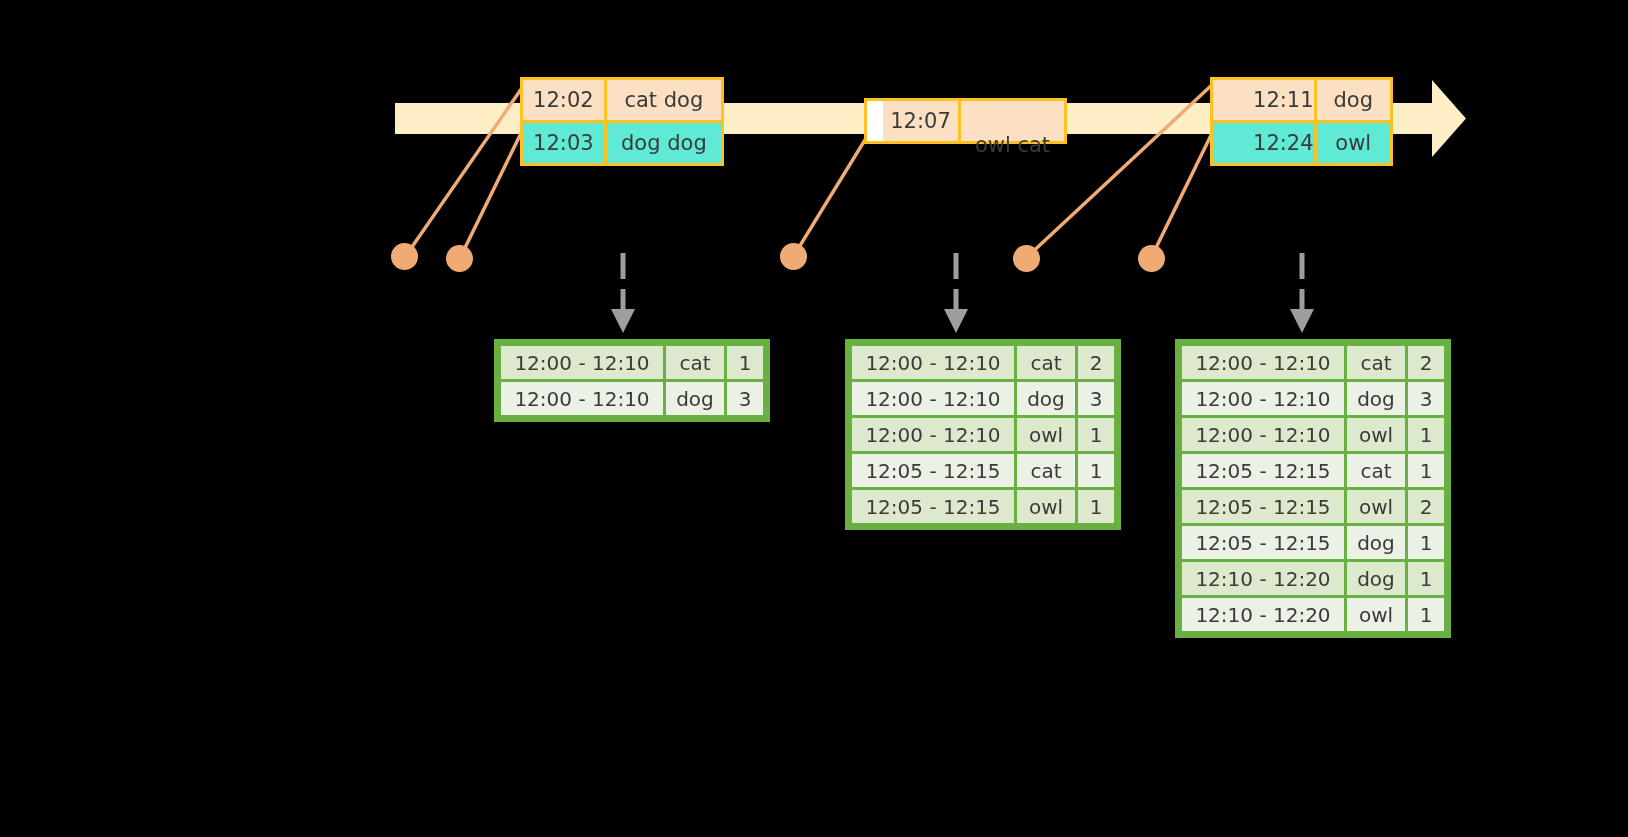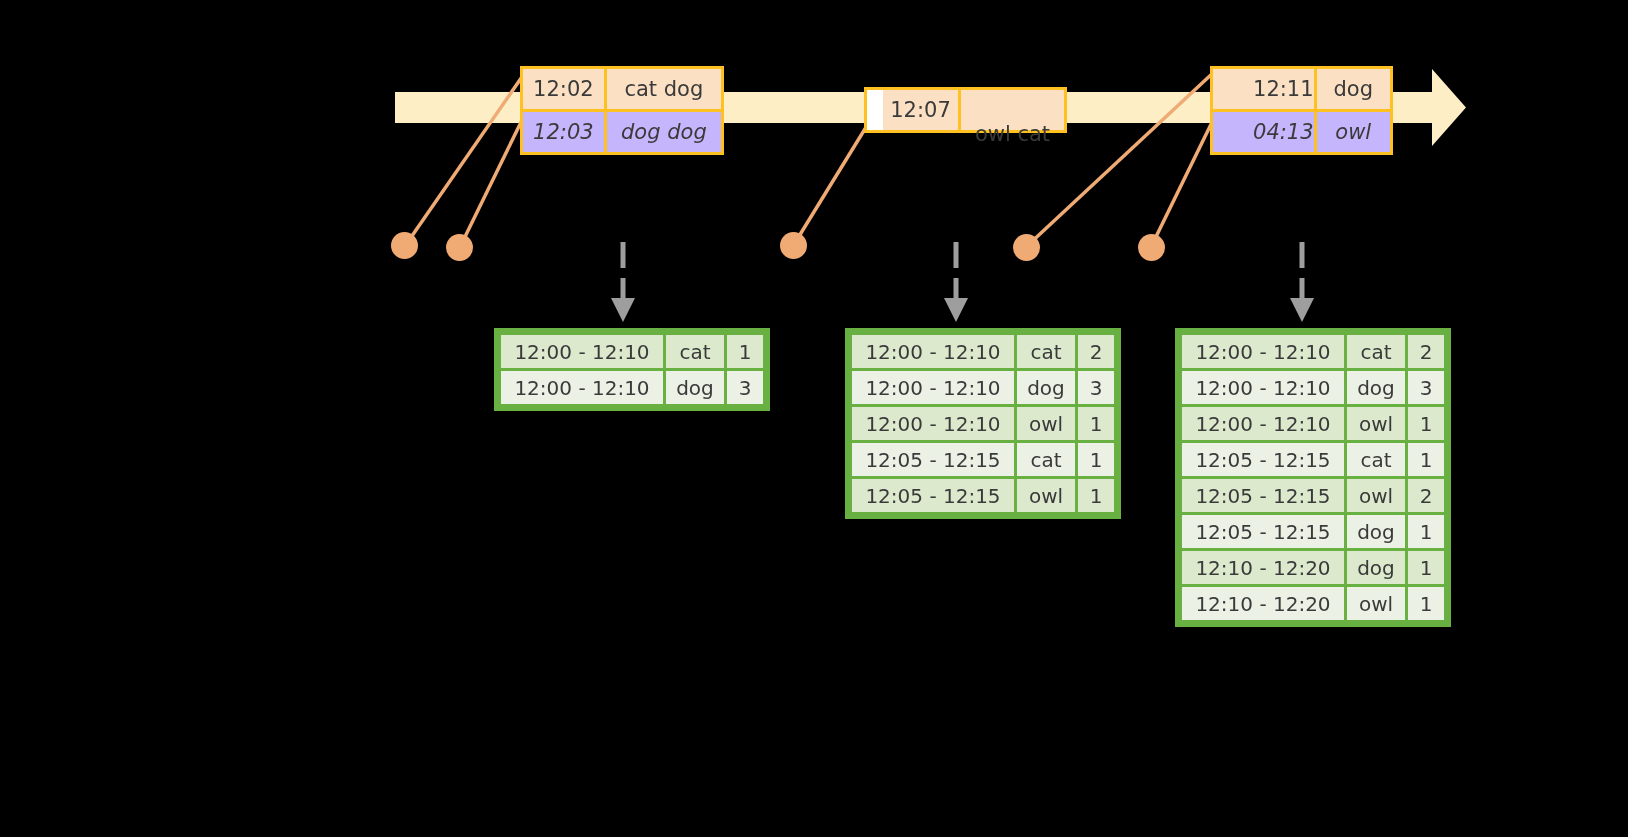--- a/index.html
+++ b/index.html
@@ -9,21 +9,21 @@
   }
   body {
     width: 1628px;
     height: 837px;
     position: relative;
     overflow: hidden;
     font-family: "DejaVu Sans", sans-serif;
   }
   #stage {
     position: absolute;
-    left: 0; top: 4px;
+    left: 0; top: 15px;
     width: 1628px;
     height: 746px;
     background: #000000;
     border-radius: 29px;
   }
 
   
   .timeline-bar {
     position: absolute;
     left: 395px;
@@ -51,21 +51,21 @@
   }
   .event-row {
     display: flex;
     flex-direction: row;
     height: 40px;
   }
   .event-row + .event-row {
     border-top: 3px solid #ffc022;
   }
   .event-row.shade-a { background: #fbe0c4; }
-  .event-row.shade-b { background: #c4b5fd; font-style: italic; }
+  .event-row.shade-b { background: #5eead4; }
   .event-time {
     border-right: 3px solid #ffc022;
     display: flex;
     align-items: center;
     justify-content: center;
     font-size: 21px;
     color: #3a3a3a;
     box-sizing: border-box;
   }
   .event-words {
@@ -188,21 +188,21 @@
       <div class="event-words">owl cat</div>
     </div>
   </div>
 
   <div class="event-box" id="event-box-3">
     <div class="event-row shade-a">
       <div class="event-time">12:11</div>
       <div class="event-words">dog</div>
     </div>
     <div class="event-row shade-b">
-      <div class="event-time">04:13</div>
+      <div class="event-time">12:24</div>
       <div class="event-words">owl</div>
     </div>
   </div>
 
   <svg class="down-arrow" style="left:607px; top:238px;" viewBox="0 0 32 80" xmlns="http://www.w3.org/2000/svg">
     <line x1="16" y1="0" x2="16" y2="58" stroke="#9e9e9e" stroke-width="5" stroke-dasharray="26 10"></line>
     <polygon points="4,56 28,56 16,80" fill="#9e9e9e"></polygon>
   </svg>
   <svg class="down-arrow" style="left:940px; top:238px;" viewBox="0 0 32 80" xmlns="http://www.w3.org/2000/svg">
     <line x1="16" y1="0" x2="16" y2="58" stroke="#9e9e9e" stroke-width="5" stroke-dasharray="26 10"></line>

